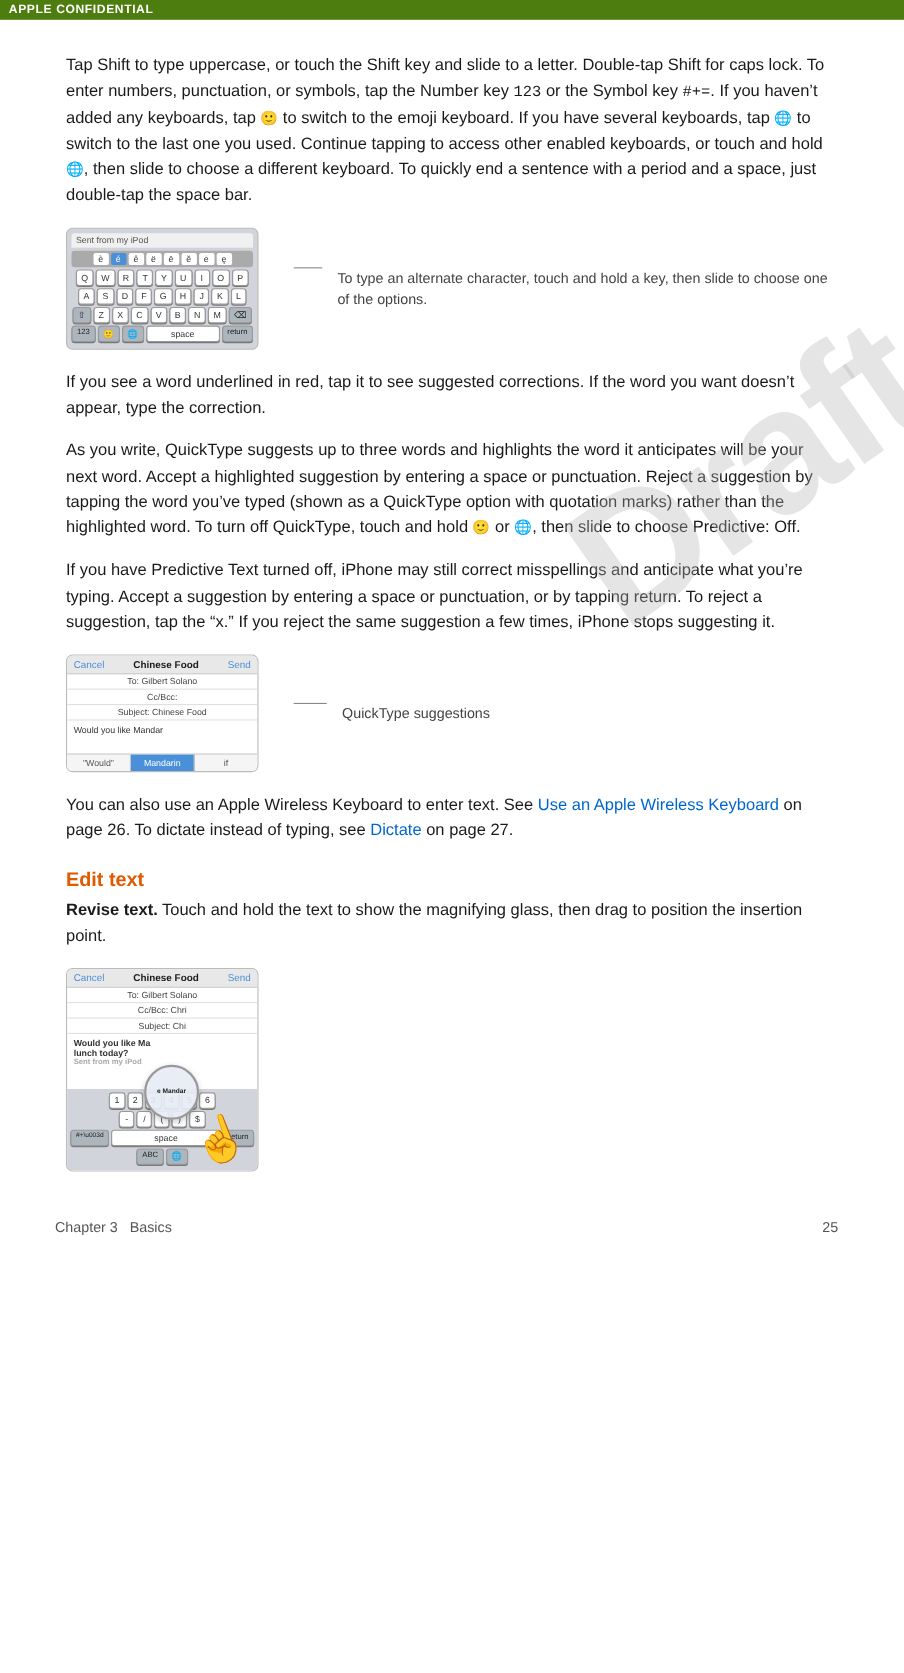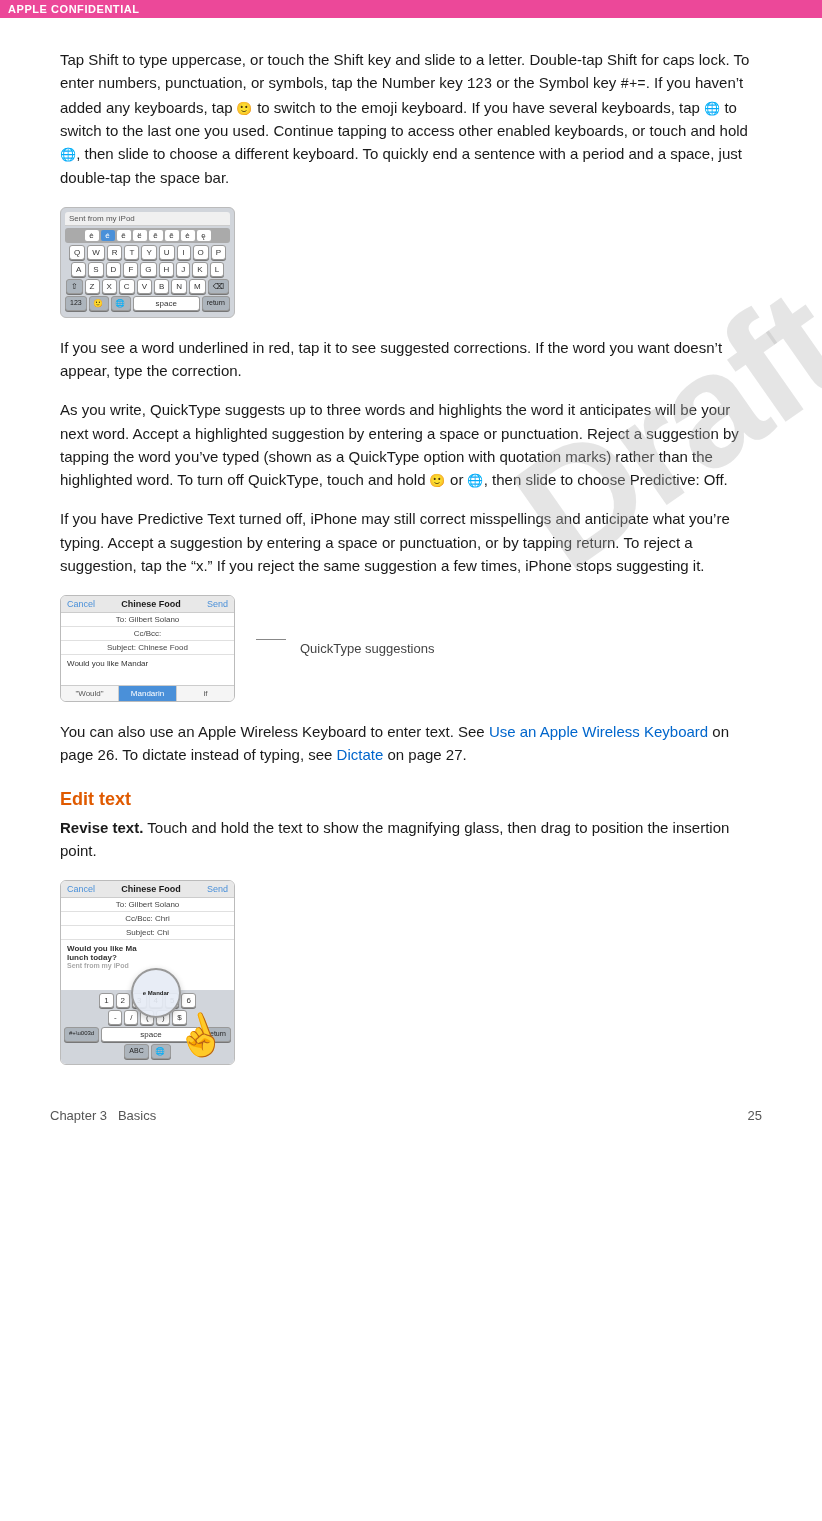--- a/index.html
+++ b/index.html
@@ -8,21 +8,21 @@
       width: 822px;
       min-height: 1521px;
       background: #ffffff;
       font-family: 'Helvetica Neue', Helvetica, Arial, sans-serif;
       font-size: 15px;
       color: #1a1a1a;
       position: relative;
     }
 
     .confidential-bar {
-      background: #ec4899;
+      background: #4d7c0f;
       color: white;
       font-size: 11px;
       font-weight: bold;
       padding: 3px 8px;
       letter-spacing: 0.05em;
     }
 
     .page-content {
       padding: 30px 60px 60px 60px;
       position: relative;
@@ -46,21 +46,21 @@
       font-size: 15px;
       line-height: 1.55;
       color: #1a1a1a;
       margin-bottom: 18px;
     }
 
     .figure-block {
       display: flex;
       align-items: center;
       margin: 18px 0 18px 0;
-      gap: 21px;
+      gap: 32px;
     }
 
     .figure-image {
       flex-shrink: 0;
     }
 
     .figure-caption {
       font-size: 13px;
       line-height: 1.5;
       color: #444;
@@ -358,20 +358,24 @@
         </div>
 
         <div class="kb-row">
           <div class="kb-key dark" style="font-size:7px;">123</div>
           <div class="kb-key dark">🙂</div>
           <div class="kb-key dark">🌐</div>
           <div class="kb-key" style="flex:3;">space</div>
           <div class="kb-key dark" style="font-size:7px;">return</div>
         </div>
       </div>
+    </div>
+    <div class="figure-caption-line">
+      <span class="callout-dash"></span>
+      <span class="figure-caption">To type an alternate character, touch and hold a key, then slide to choose one of the options.</span>
     </div>
   </div>
 
   <p class="main-text paragraph-gap">If you see a word underlined in red, tap it to see suggested corrections. If the word you want doesn’t appear, type the correction.</p>
 
   <p class="main-text paragraph-gap">
     <span>As you write, QuickType suggests up to three words and highlights the word it anticipates will be your next word. Accept a highlighted suggestion by entering a space or punctuation. Reject a suggestion by tapping the word you’ve typed (shown as a QuickType option with quotation marks) rather than the highlighted word. To turn off QuickType, touch and hold </span><span class="smile-icon">🙂</span><span> or </span><span class="globe-icon">🌐</span><span>, then slide to choose Predictive: Off.</span>
   </p>
 
   <p class="main-text paragraph-gap">If you have Predictive Text turned off, iPhone may still correct misspellings and anticipate what you’re typing. Accept a suggestion by entering a space or punctuation, or by tapping return. To reject a suggestion, tap the “x.” If you reject the same suggestion a few times, iPhone stops suggesting it.</p>

